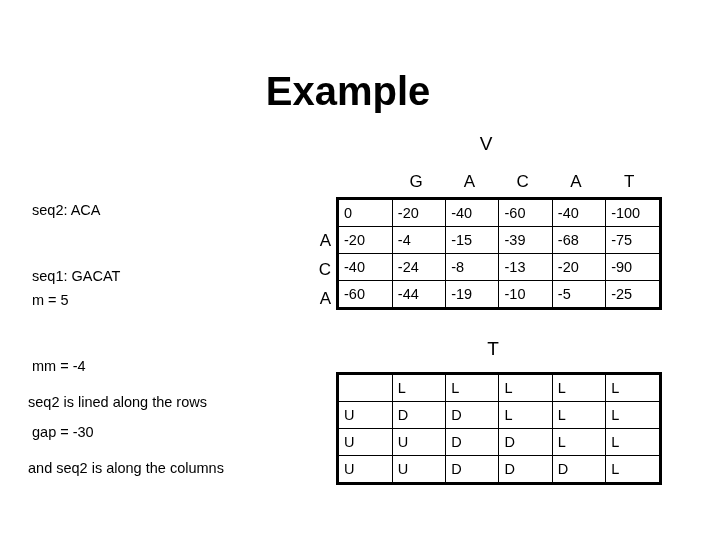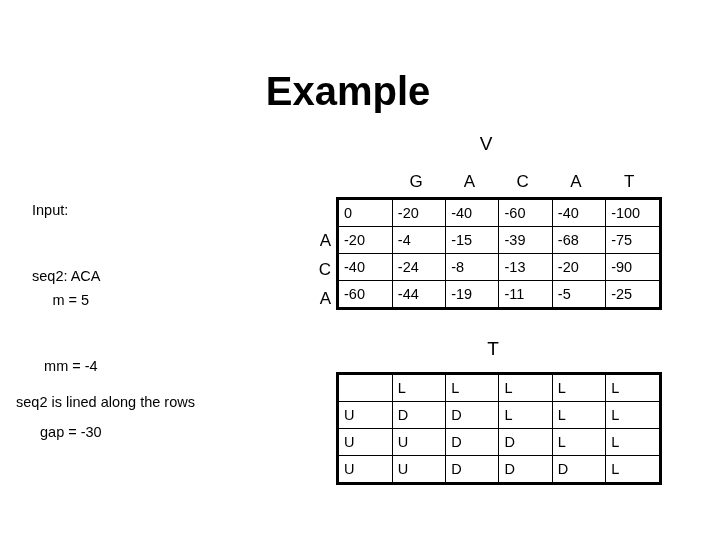--- a/index.html
+++ b/index.html
@@ -34,22 +34,22 @@
 
   
   .text-block {
     position: absolute;
     font-size: 14.5px;
     line-height: 22px;
     color: #000000;
     white-space: pre;
   }
   #input-block { left: 32px; top: 155px; }
-  #params-block { left: 40px; top: 245px; text-align: center; }
-  #note-block { left: 16px; top: 347px; }
+  #params-block { left: 32px; top: 245px; }
+  #note-block { left: 28px; top: 347px; }
   .text-line { display: block; }
 
   .matrix-label {
     position: absolute;
     font-size: 19px;
     line-height: 22px;
     text-align: center;
     color: #000000;
     white-space: pre;
   }
@@ -126,32 +126,33 @@
   .matrix-grid tr:last-child td { border-bottom: none; }
   .matrix-grid td:first-child { border-left: none; }
   .matrix-grid td:last-child { border-right: none; }
 </style>
 </head>
 <body>
 
 <div id="slide-title">Example</div>
 
 <div class="text-block" id="input-block">
-  <span class="text-line">Input:</span>
   <span class="text-line">seq2: ACA</span>
+  <span class="text-line">seq1: GACAT</span>
 </div>
 
 <div class="text-block" id="params-block">
   <span class="text-line">m = 5</span>
   <span class="text-line">mm = -4</span>
   <span class="text-line">gap = -30</span>
 </div>
 
 <div class="text-block" id="note-block">
   <span class="text-line">seq2 is lined along the rows</span>
+  <span class="text-line">and seq2 is along the columns</span>
 </div>
 
 <div class="matrix-label" id="matrix-v-label">V</div>
 
 <div class="col-headers" id="matrix-v-colheaders">
   <div class="col-header-cell"></div>
   <div class="col-header-cell">G</div>
   <div class="col-header-cell">A</div>
   <div class="col-header-cell">C</div>
   <div class="col-header-cell">A</div>
@@ -189,21 +190,21 @@
         <td>-24</td>
         <td>-8</td>
         <td>-13</td>
         <td>-20</td>
         <td>-90</td>
       </tr>
       <tr>
         <td>-60</td>
         <td>-44</td>
         <td>-19</td>
-        <td>-11</td>
+        <td>-10</td>
         <td>-5</td>
         <td>-25</td>
       </tr>
     </tbody>
   </table>
 </div>
 
 <div class="matrix-label" id="matrix-t-label">T</div>
 
 <div class="matrix-grid" id="matrix-t-grid">

